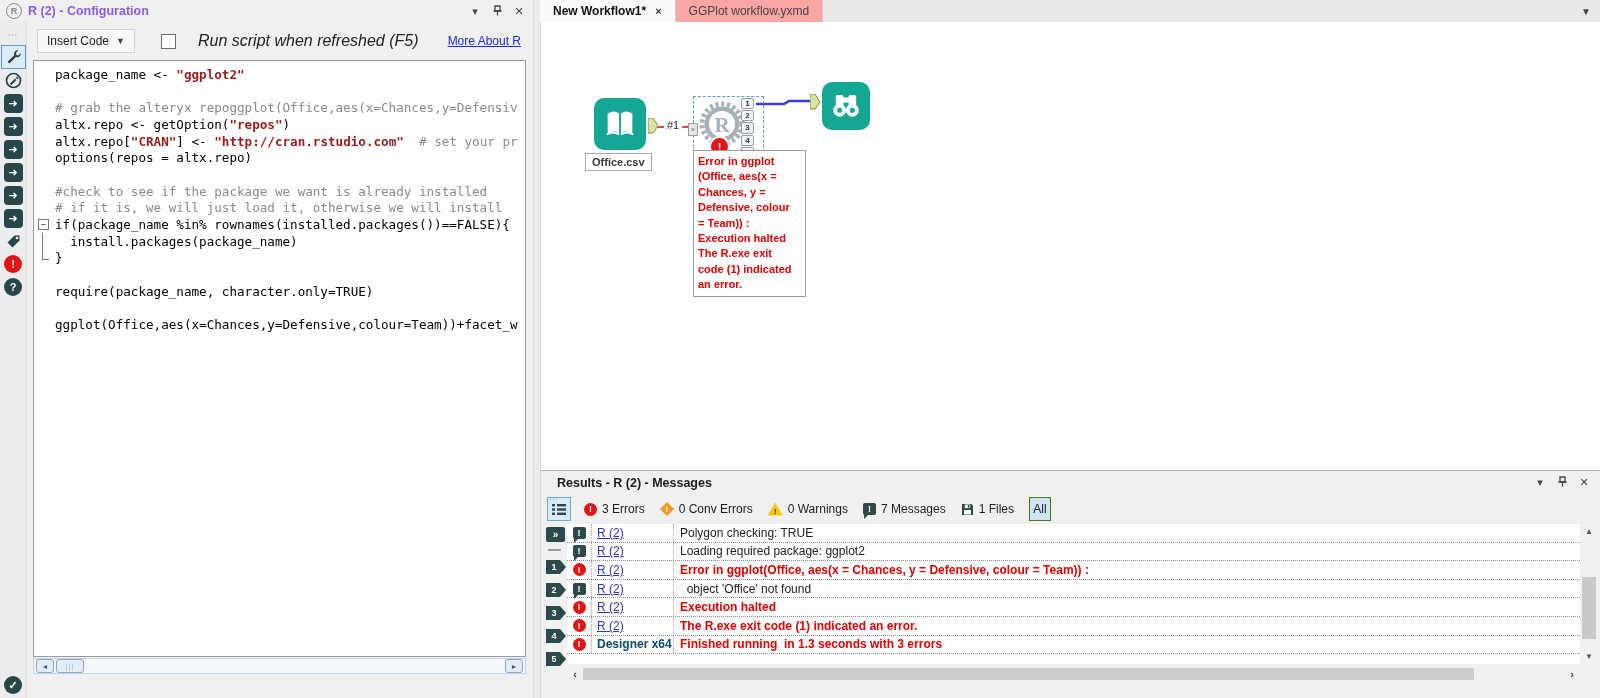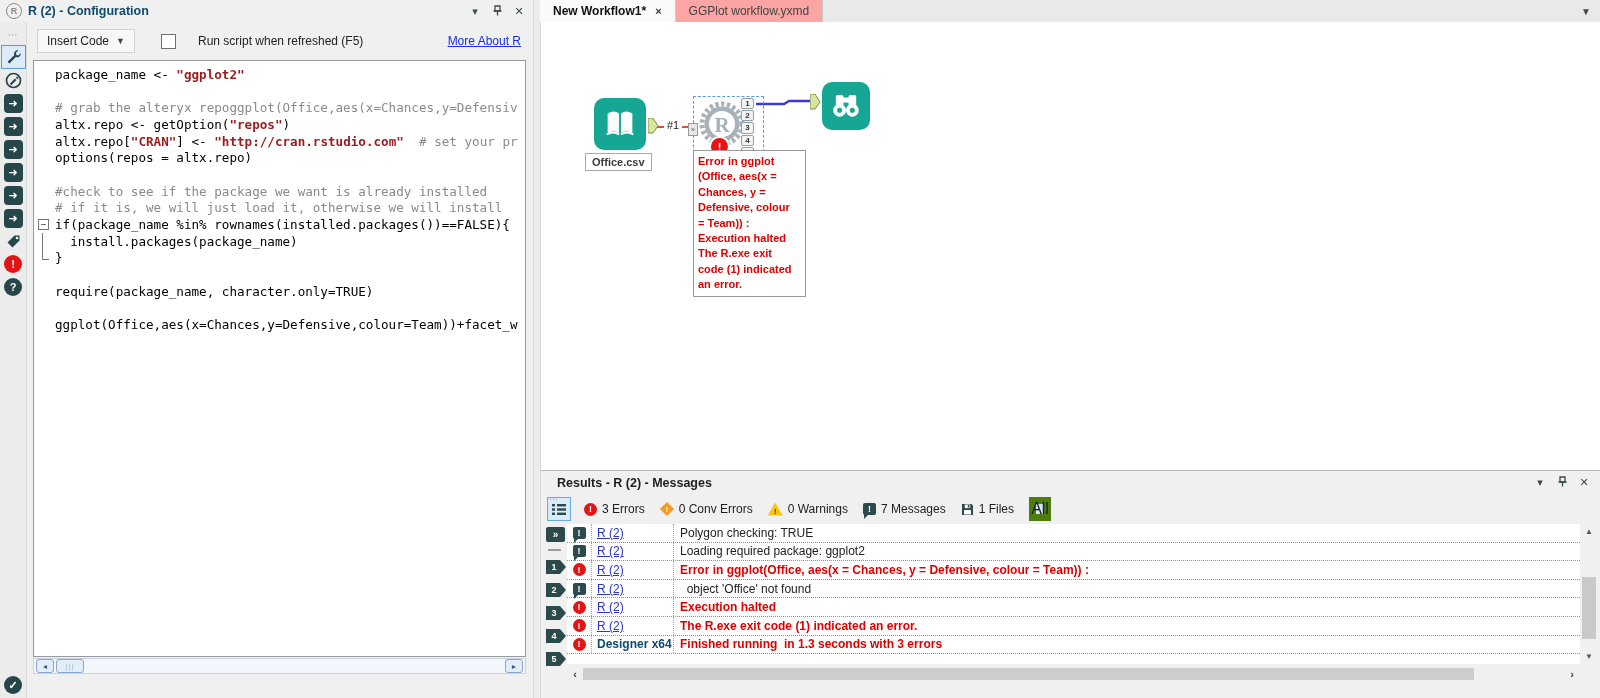--- a/index.html
+++ b/index.html
@@ -4,41 +4,41 @@
 <style>
   html,body{margin:0;padding:0;background:#fff;}
   #app{position:relative;width:1600px;height:698px;overflow:hidden;background:#fff;
        font-family:"Liberation Sans",sans-serif;color:#222;}
   
   .left{position:absolute;left:0;top:0;width:533px;height:698px;background:#f0f0f0;}
   .titlebar{position:absolute;left:0;top:0;width:533px;height:22px;display:flex;align-items:center;
             gap:6px;padding:0 6px;box-sizing:border-box;}
   .rlogo{width:14px;height:14px;border:1.5px solid #8a8a8a;border-radius:50%;color:#8a8a8a;
          font-size:9px;font-weight:bold;display:flex;align-items:center;justify-content:center;flex:0 0 auto;}
-  .ptitle{font-weight:bold;font-size:12.5px;color:#0c4a6e;flex:1;}
+  .ptitle{font-weight:bold;font-size:12.5px;color:#8b5cf6;flex:1;}
   .winico{color:#3c4a4a;font-size:11px;width:16px;text-align:center;cursor:default;}
   .sidebar{position:absolute;left:0;top:22px;width:27px;bottom:0;background:#ececec;border-right:1px solid #dcdcdc;box-sizing:border-box;}
   .sb-item{width:23px;height:22px;margin:1px auto;display:flex;align-items:center;justify-content:center;}
   .sb-sel{background:#dcebf7;outline:1.5px solid #5b9bd5;}
   .dots{color:#9a9a9a;font-size:10px;letter-spacing:1px;}
   .sb-box{width:19px;height:19px;background:#27464a;border-radius:4px;color:#fff;font-size:11px;
           display:flex;align-items:center;justify-content:center;}
   .sb-errc{width:18px;height:18px;border-radius:50%;background:#e51414;color:#fff;font-weight:bold;
            font-size:11px;display:flex;align-items:center;justify-content:center;}
   .sb-q{width:18px;height:18px;border-radius:50%;background:#27464a;color:#fff;font-weight:bold;
         font-size:11px;display:flex;align-items:center;justify-content:center;}
   .sb-check{position:absolute;left:4px;bottom:4px;width:18px;height:18px;border-radius:50%;background:#27464a;
             color:#fff;font-size:11px;font-weight:bold;display:flex;align-items:center;justify-content:center;}
   .cfg-toolbar{position:absolute;left:27px;top:22px;width:506px;height:38px;display:flex;align-items:center;
                gap:26px;padding:0 10px;box-sizing:border-box;}
   .btn-insert{display:flex;align-items:center;gap:7px;border:1px solid #d2d2d2;background:#f7f7f7;
               padding:4px 9px;font-size:12px;color:#1d1d1d;}
   .caret{font-size:9px;color:#444;}
   .chk{width:13px;height:13px;border:1px solid #707070;background:#fff;flex:0 0 auto;}
-  .chk-label{font-size:12px;margin-left:-4px;}
+  .chk-label{font-size:16px;margin-left:-4px;font-style:italic;}
   .link{margin-left:auto;color:#1430e0;text-decoration:underline;font-size:12px;margin-right:2px;}
   .editor{position:absolute;left:33px;top:60px;width:493px;height:597px;background:#fff;border:1px solid #9a9a9a;
           box-sizing:border-box;overflow:hidden;font-family:"DejaVu Sans Mono",monospace;font-size:12.6px;
           padding-top:5px;color:#000;}
   .cl{height:16.7px;display:flex;white-space:pre;align-items:center;}
   .fold{flex:0 0 21px;position:relative;height:100%;}
   .fold.start::before{content:"−";position:absolute;left:4px;top:3px;width:9px;height:9px;border:1px solid #777;
                       background:#fff;color:#333;font-size:9px;line-height:8px;text-align:center;}
   .fold.mid::before{content:"";position:absolute;left:8px;top:0;bottom:0;border-left:1px solid #777;}
   .fold.end::before{content:"";position:absolute;left:8px;top:0;height:9px;width:6px;border-left:1px solid #777;
@@ -95,22 +95,22 @@
   .f-conv{width:10px;height:10px;background:#f59a23;transform:rotate(45deg);display:inline-flex;align-items:center;
           justify-content:center;margin:0 2px;flex:0 0 auto;}
   .f-conv span{transform:rotate(-45deg);color:#fff;font-size:8px;font-weight:bold;}
   .f-warn{width:15px;height:13px;background:#f5c518;clip-path:polygon(50% 0,100% 100%,0 100%);position:relative;
           display:inline-flex;align-items:flex-end;justify-content:center;flex:0 0 auto;}
   .f-warn span{color:#4a3a00;font-size:8px;font-weight:bold;line-height:9px;}
   .f-msg{width:13px;height:12px;background:#2c4a4c;border-radius:2px;color:#fff;font-size:9px;font-weight:bold;
          display:inline-flex;align-items:center;justify-content:center;position:relative;flex:0 0 auto;}
   .f-msg::after{content:"";position:absolute;left:1px;bottom:-4px;border:3px solid transparent;
                 border-top-color:#2c4a4c;border-left-color:#2c4a4c;}
-  .all-btn{width:22px;height:24px;background:#cfe4f7;border:7px solid #4d7c0f;display:flex;align-items:center;
-           justify-content:center;font-size:16px;box-sizing:border-box;}
+  .all-btn{width:22px;height:24px;background:#cfe4f7;border:1px solid #4d7c0f;display:flex;align-items:center;
+           justify-content:center;font-size:12px;box-sizing:border-box;}
   .res-gutter{position:absolute;left:3px;top:53px;width:23px;bottom:34px;}
   .g-chev{position:absolute;left:2px;width:19px;height:15px;background:#2c4a4c;border-radius:2px;color:#fff;
           font-size:10px;font-weight:bold;display:flex;align-items:center;justify-content:center;}
   .g-dash{position:absolute;left:4px;width:13px;border-top:2px solid #9a9a9a;}
   .g-num{position:absolute;left:2px;width:20px;height:14px;background:#2c4a4c;color:#fff;font-size:9px;font-weight:bold;
          display:flex;align-items:center;justify-content:center;padding-right:4px;box-sizing:border-box;
          clip-path:polygon(0 0,70% 0,100% 50%,70% 100%,0 100%);}
   .res-rows{position:absolute;left:26px;top:53px;right:20px;bottom:34px;background:#fff;overflow:hidden;}
   .mrow{height:18.6px;display:flex;align-items:center;border-bottom:1px dotted #8f8f8f;font-size:12px;box-sizing:border-box;}
   .cell-icon{flex:0 0 24px;display:flex;justify-content:center;}

